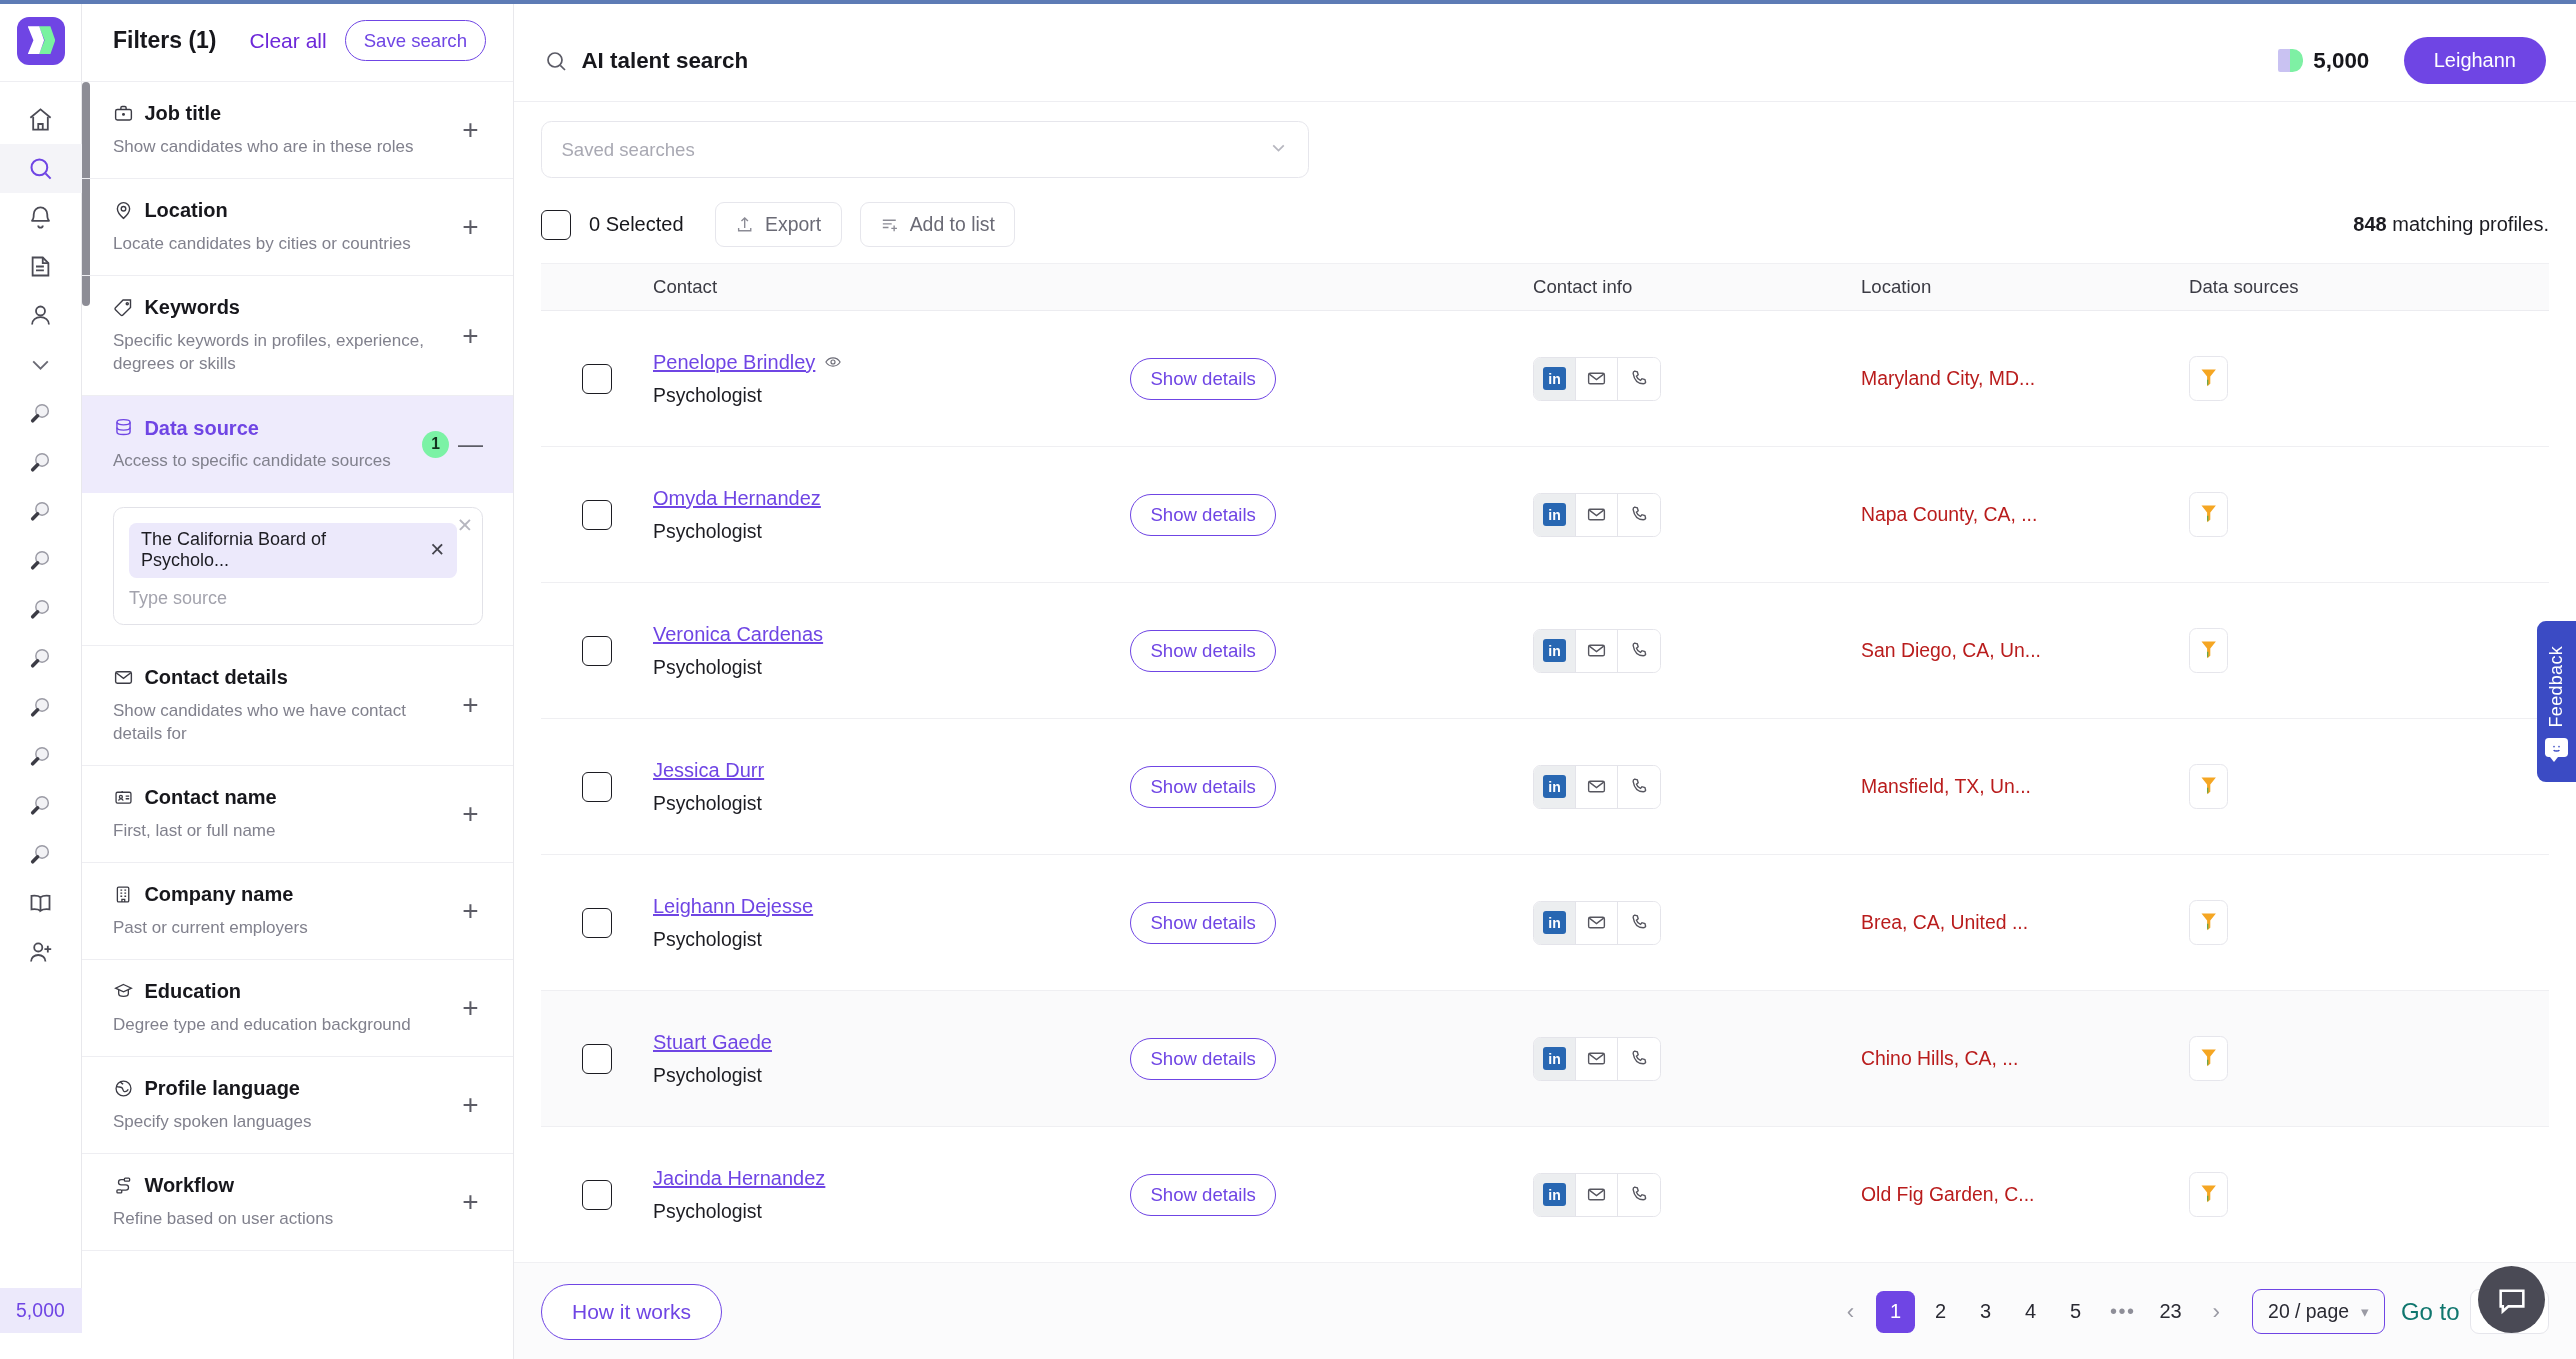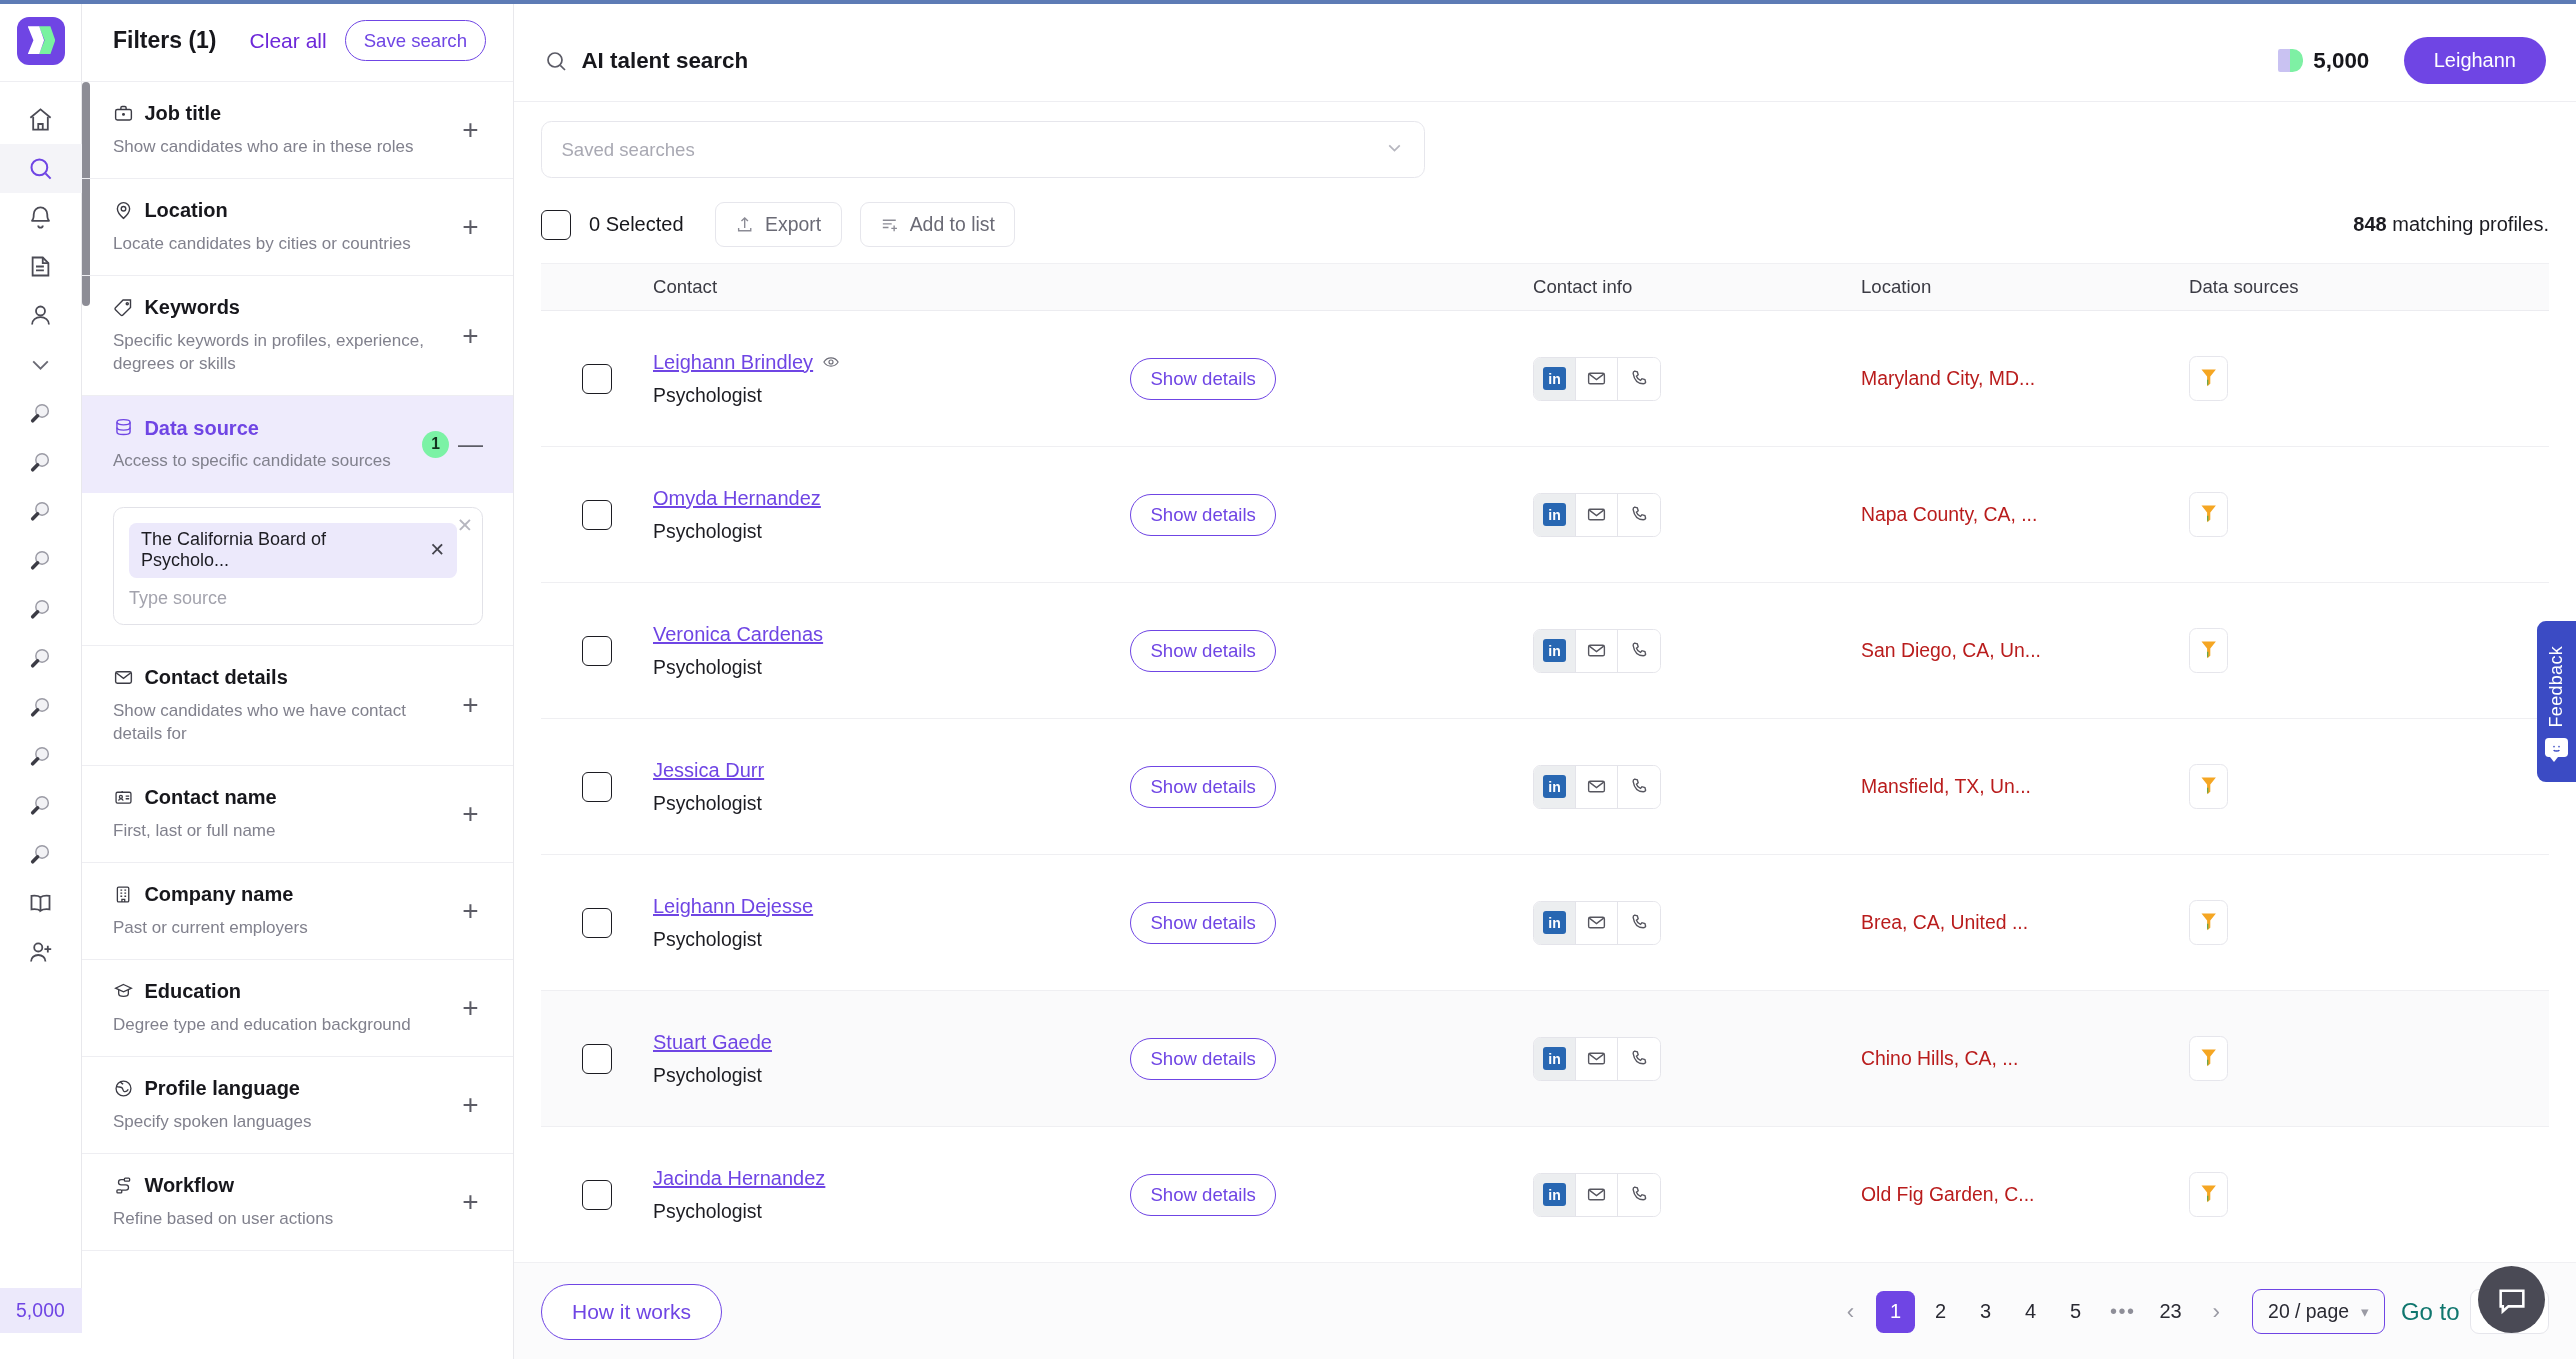--- a/index.html
+++ b/index.html
@@ -179,21 +179,21 @@
   .credit-icon .ci-l { position:absolute; left:0; top:0; width:12px; height:22.4px; background:#c9c2f2; border-radius: 2.2px 0 0 2.2px;}
   .credit-icon .ci-r { position:absolute; left:12px; top:0; width:13.4px; height:22.4px; background:#7ef0a4; border-radius: 0 10.4px 10.4px 0;}
   .upgrade {
     background: #6f45e4; color: #fff;
     font-size: 20px; border-radius: 30px;
     padding: 12px 30px; margin-left: 21px;
   }
 
   .searchbar-zone { padding: 19.4px 27px 0 27px; }
   .saved-select {
-    width: 884px; height: 57px;
+    width: 768px; height: 57px;
     border: 1.1px solid #e6e6ec; border-radius: 10.4px;
     display: flex; align-items: center;
     padding: 0 19.4px;
     font-size: 18.6px; color: #a9a9b3;
   }
   .saved-select .chev { margin-left: auto; color: #b6b6bf; }
 
   .actionbar {
     display: flex; align-items: center;
     padding: 24px 27px 16.4px 27px;
@@ -707,21 +707,21 @@
         <div class="c-src">Data sources</div>
       </div>
 
       <div class="row">
         <div class="c-check" style="display:flex;justify-content:center">
             <div class="cb"></div>
           </div>
         <div class="c-contact" style="display:flex;align-items:center">
           <div style="flex:0 0 477px">
             <div class="rowname">
-              <span>Leighann Brindley</span>
+              <span>Penelope Brindley</span>
               <svg width="18" height="18" viewBox="0 0 24 24" fill="none" stroke="#6b6b76" stroke-width="1.5">
                   <path d="M2.5 12S6 6.5 12 6.5 21.5 12 21.5 12 18 17.5 12 17.5 2.5 12 2.5 12z"></path>
                   <circle cx="12" cy="12" r="2.7"></circle>
                 </svg>
             </div>
             <div class="rowtitle">Psychologist</div>
           </div>
           <div class="show-details">Show details</div>
         </div>
         <div class="c-info">

